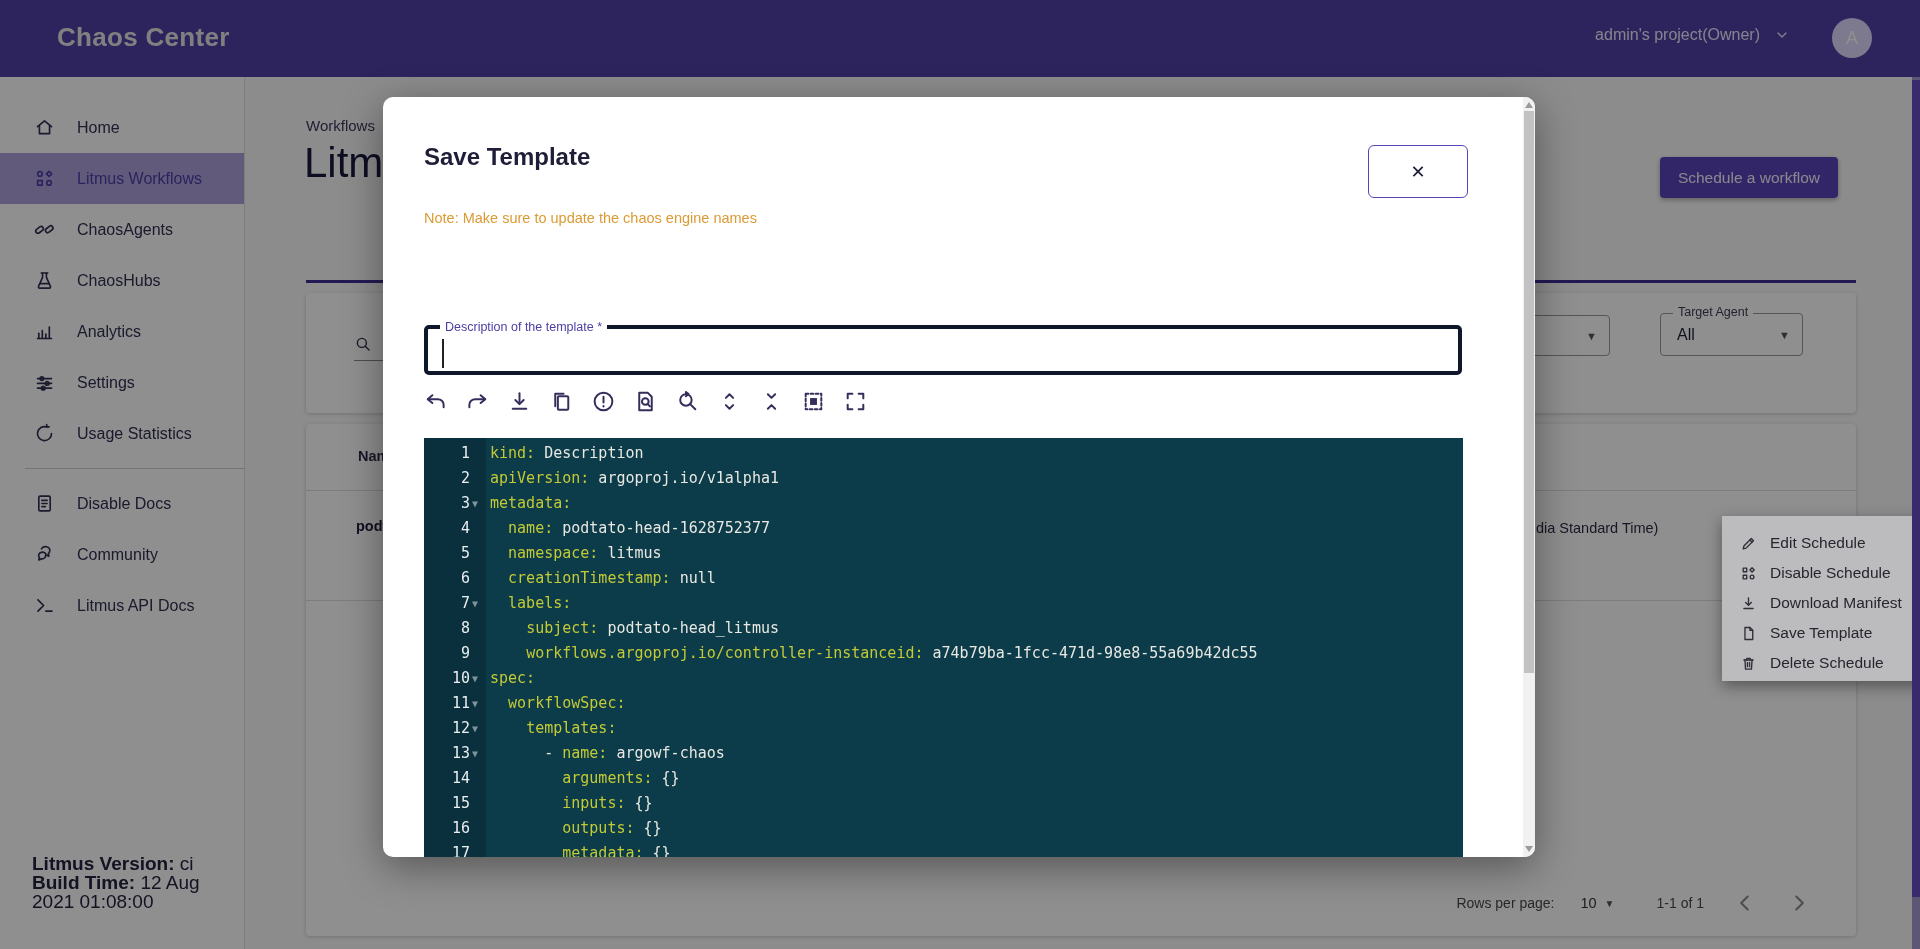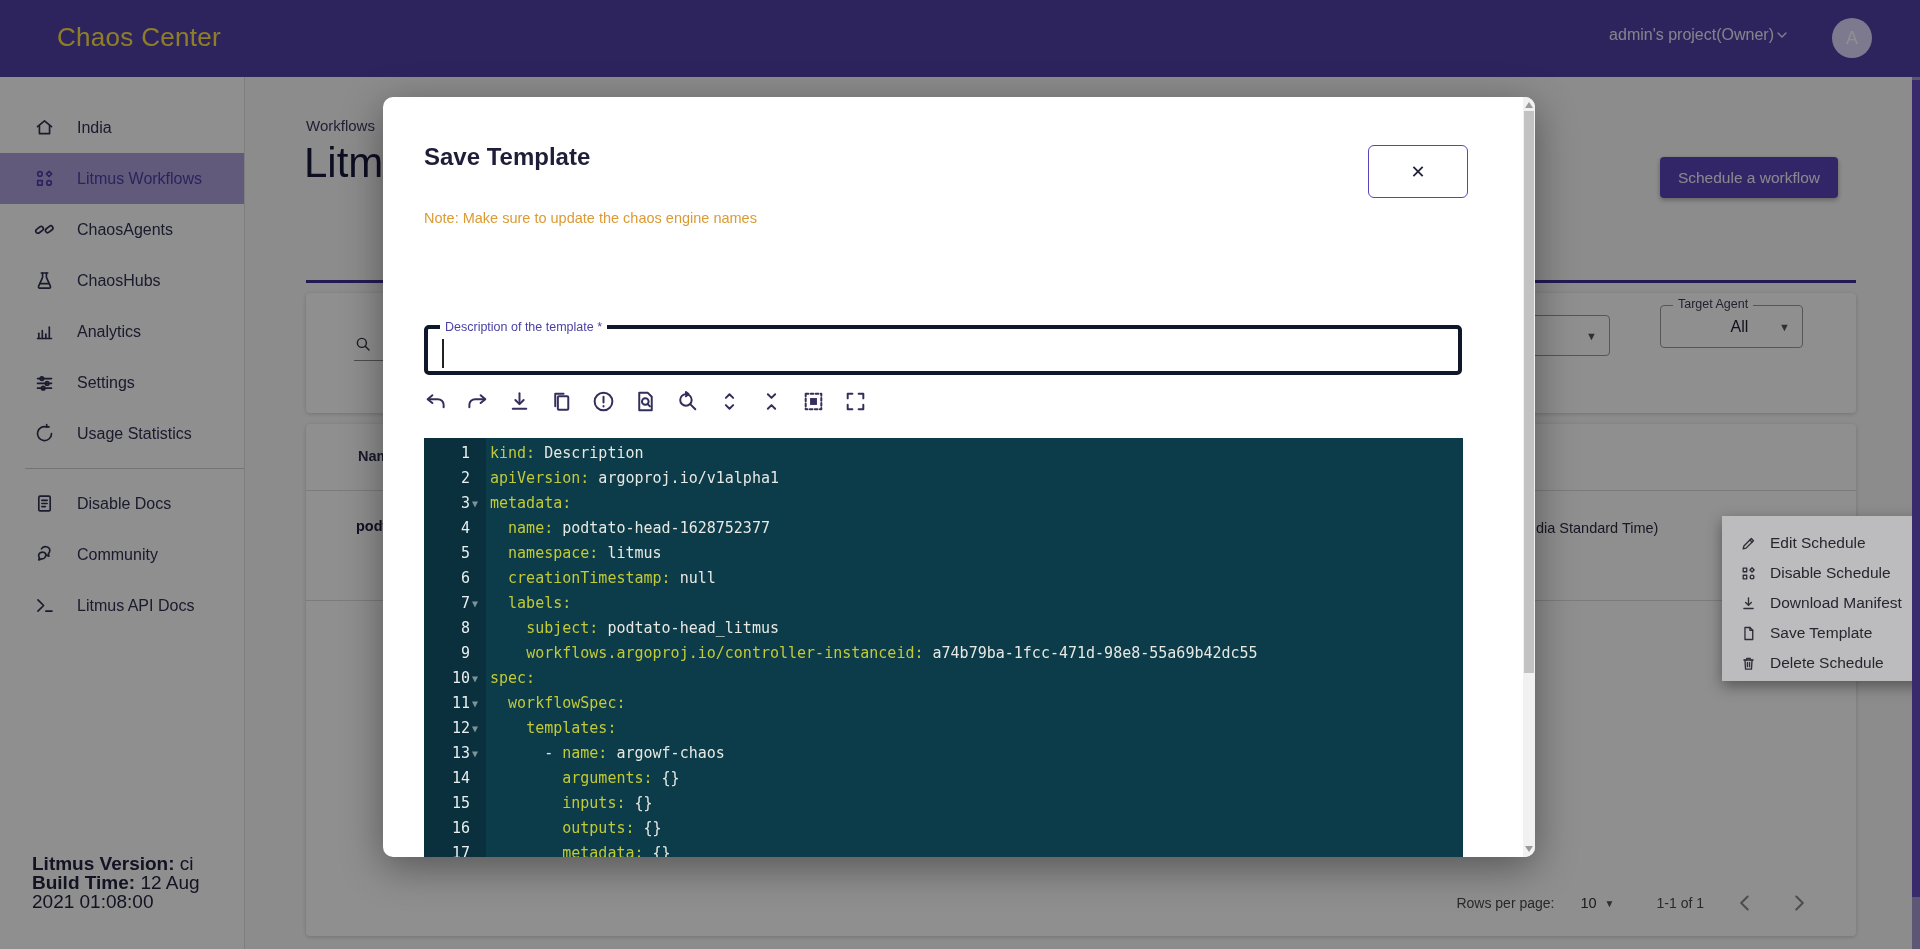--- a/index.html
+++ b/index.html
@@ -1,22 +1,22 @@
 <!DOCTYPE html>
 <html><head>
 <meta charset="utf-8">
 <style>
   * { margin:0; padding:0; box-sizing:border-box; }
   body { font-family:"Liberation Sans", sans-serif; background:#555; }
   .screen { position:relative; width:1920px; height:949px; overflow:hidden; background:#fafafa; }
 
   
   .topbar { position:absolute; left:0; top:0; width:1920px; height:77px; background:#5140a8; z-index:1; }
-  .app-title { position:absolute; left:57px; top:22px; font-size:26px; font-weight:400; color:#fde047; letter-spacing:.3px; }
-  .project-wrap { position:absolute; right:130px; top:26px; display:flex; align-items:center; gap:0; color:#eceafb; font-size:16px; cursor:pointer; }
+  .app-title { position:absolute; left:57px; top:22px; font-size:26px; font-weight:700; color:#e5e5e5; letter-spacing:.3px; }
+  .project-wrap { position:absolute; right:130px; top:26px; display:flex; align-items:center; gap:14px; color:#eceafb; font-size:16px; cursor:pointer; }
   .project-wrap .chev { width:16px; height:16px; }
   .avatar { position:absolute; right:48px; top:18px; width:40px; height:40px; border-radius:50%; background:#dfdaff; color:#ffffff; font-size:18px; display:flex; align-items:center; justify-content:center; }
 
   
   .sidebar { position:absolute; left:0; top:77px; width:245px; height:872px; background:#ffffff; border-right:1px solid #e0e0e0; z-index:1; }
   .side-item { position:relative; height:51px; display:flex; align-items:center; gap:22px; padding-left:34px; font-size:16px; color:#303052; cursor:pointer; }
   .side-item .ic { width:21px; height:21px; flex:0 0 21px; color:#303052; }
   .side-item.selected { background:rgba(91,68,186,0.5); color:#4c3fa5; font-weight:500; }
   .side-item.selected .ic { color:#4c3fa5; }
   .side-divider { height:1px; background:#cfcfcf; margin:9px 0 9px 25px; }
@@ -27,21 +27,21 @@
   .content { position:absolute; left:245px; top:77px; width:1667px; height:872px; background:#fafafa; z-index:1; }
   .breadcrumb { position:absolute; left:61px; top:40px; font-size:15px; color:#3a3a5c; }
   .page-title { position:absolute; left:59px; top:62px; font-size:42px; font-weight:400; color:#1a1a3f; white-space:nowrap; }
   .schedule-btn { position:absolute; left:1415px; top:80px; width:178px; height:41px; background:#5B44BA; border:none; border-radius:4px; color:#f4f2ff; font-size:15.5px; font-family:inherit; box-shadow:0 2px 5px rgba(0,0,0,.3); cursor:pointer; }
   .tabs-line { position:absolute; left:61px; top:203px; width:1550px; height:3px; background:#3f2f96; }
   .filter-card { position:absolute; left:61px; top:216px; width:1550px; height:120px; background:#fff; border-radius:4px; box-shadow:0 1px 4px rgba(0,0,0,.18); }
   .search-wrap { position:absolute; left:48px; top:34px; width:330px; border-bottom:1px solid #8a8a8a; height:34px; display:flex; align-items:center; gap:10px; color:#333; }
   .search-wrap .ic { width:18px; height:18px; color:#33334a; }
   .select-box { position:absolute; border:1px solid #9a9a9a; border-radius:4px; background:#fff; font-size:16px; color:#1d1d38; display:flex; align-items:center; cursor:pointer; }
   .select-kind { left:1144px; top:22px; width:160px; height:41px; padding-left:14px; }
-  .select-agent { left:1354px; top:12px; width:143px; height:43px; padding-left:16px;justify-content:center; }
+  .select-agent { left:1354px; top:20px; width:143px; height:43px; padding-left:16px; }
   .select-caret { position:absolute; right:12px; top:50%; transform:translateY(-50%); font-size:11px; color:#555; }
   .float-label { position:absolute; left:12px; top:-9px; background:#fff; padding:0 5px; font-size:12.5px; color:#3c3c55; }
   .table-card { position:absolute; left:61px; top:347px; width:1550px; height:512px; background:#fff; border-radius:4px; box-shadow:0 1px 4px rgba(0,0,0,.18); }
   .th-name { position:absolute; left:52px; top:24px; font-size:14.5px; font-weight:700; color:#2d2d4e; }
   .t-div1 { position:absolute; left:0; top:66px; width:100%; height:1px; background:#dedede; }
   .row-name { position:absolute; left:50px; top:94px; font-size:14.5px; font-weight:700; color:#21213f; white-space:nowrap; }
   .row-time { position:absolute; left:1213px; top:96px; font-size:14.5px; color:#2c2c44; white-space:nowrap; }
   .t-div2 { position:absolute; left:0; top:176px; width:100%; height:1px; background:#dedede; }
   .pagination { position:absolute; right:44px; bottom:20px; display:flex; align-items:center; font-size:14px; color:#4a4a4a; }
   .pagination .rpp-value { margin-left:26px; font-size:14.5px; color:#333; display:flex; align-items:center; gap:8px; cursor:pointer; }
@@ -118,21 +118,21 @@
   <aside class="sidebar">
     <div style="height:25px"></div>
     <nav>
         <div class="side-item">
           <span class="ic">
             <svg viewBox="0 0 24 24" fill="none" stroke="currentColor" stroke-width="1.9" stroke-linecap="round" stroke-linejoin="round">
               <path d="M4 11 12 4.5 20 11"></path>
               <path d="M6.2 9.8V19h11.6V9.8"></path>
             </svg>
           </span>
-          <span>India</span>
+          <span>Home</span>
         </div>
         <div class="side-item selected">
           <span class="ic">
             <svg viewBox="0 0 24 24" fill="none" stroke="currentColor" stroke-width="1.9" stroke-linecap="round" stroke-linejoin="round">
               <circle cx="6.8" cy="6.8" r="2.6"></circle>
               <path d="M17.2 3.9l3 2.9-3 2.9-3-2.9z"></path>
               <rect x="4.2" y="14.4" width="5.2" height="5.2"></rect>
               <circle cx="17.2" cy="17" r="2.6"></circle>
             </svg>
           </span>

